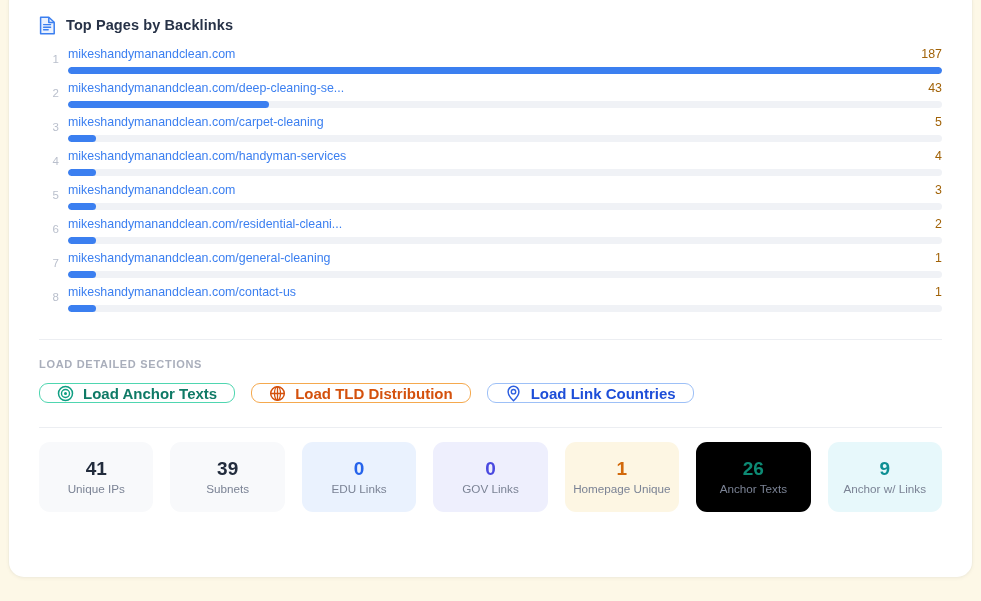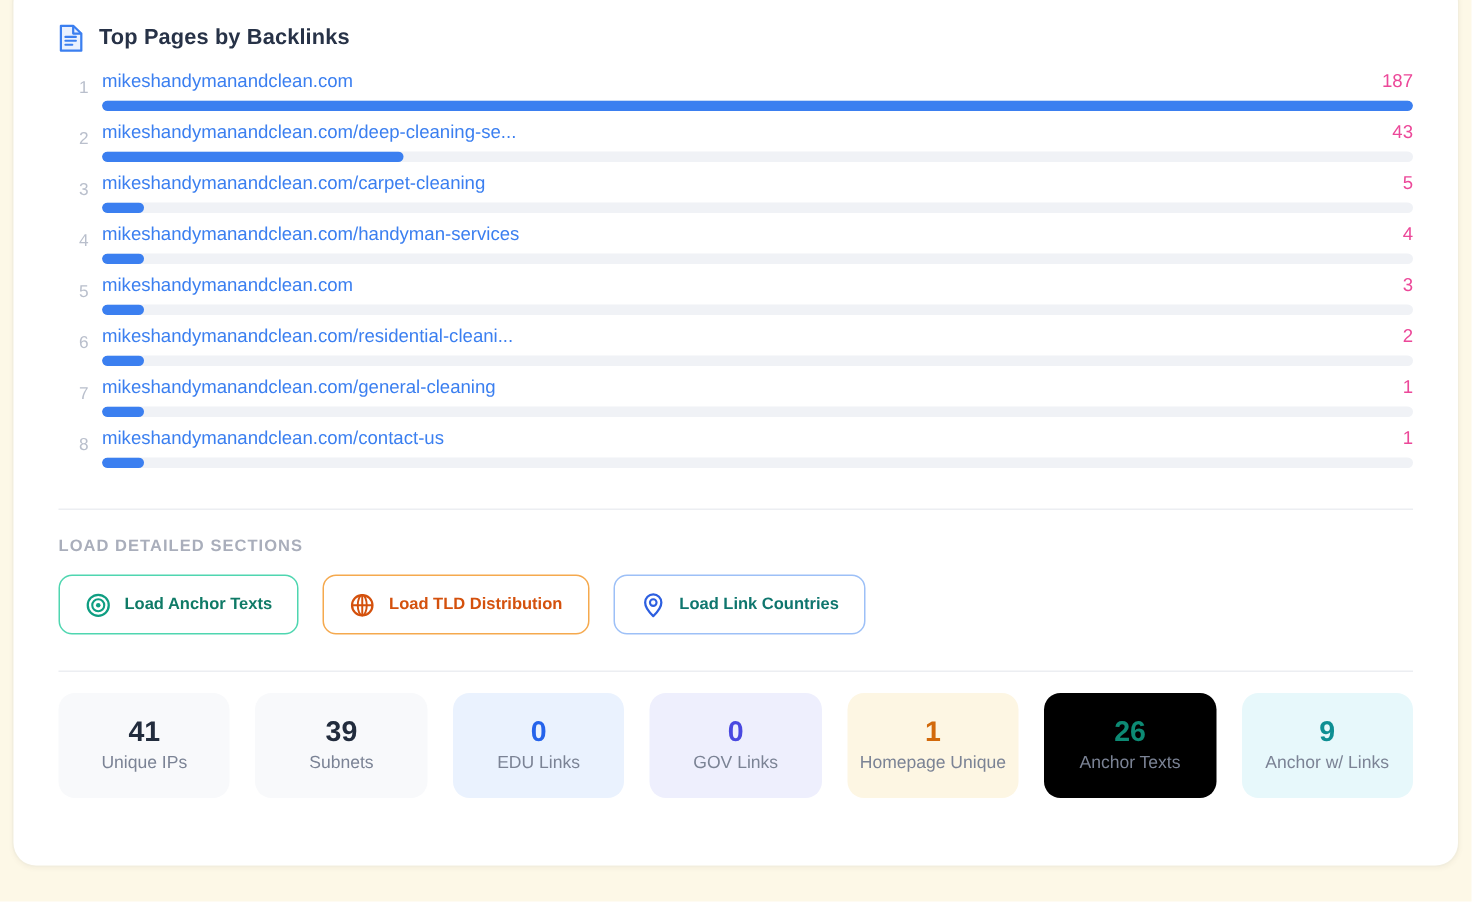--- a/index.html
+++ b/index.html
@@ -90,21 +90,21 @@
     white-space: nowrap;
     overflow: hidden;
     text-overflow: ellipsis;
     cursor: pointer;
     line-height: 15px;
   }
 
   .row-count {
     flex: none;
     font-size: 12.4px;
-    color: #ec4899;
+    color: #a16207;
     font-weight: 400;
     line-height: 15px;
   }
 
   .row-track {
     position: relative;
     margin-top: 5px;
     height: 7px;
     width: 100%;
     background: #f0f2f6;
@@ -138,34 +138,34 @@
   
   .load-buttons {
     display: flex;
     gap: 16px;
     margin-top: 13px;
   }
   .load-btn {
     display: inline-flex;
     align-items: center;
     gap: 9px;
-    height: 40px;
+    height: 20px;
     padding: 0 17px;
     border-radius: 9px;
     background: #ffffff;
-    font-size: 11px;
+    font-size: 15px;
     font-weight: 700;
     cursor: pointer;
     user-select: none;
     white-space: nowrap;
   }
   .load-btn svg { display: block; flex: none; }
   .btn-teal   { border: 1.5px solid #4fd6b0; color: #0f7a66; }
   .btn-orange { border: 1.5px solid #f5a94e; color: #d4510d; }
-  .btn-blue   { border: 1.5px solid #9dc0f7; color: #0f766e; }
+  .btn-blue   { border: 1.5px solid #9dc0f7; color: #1d4ed8; }
 
   
   .stats-row {
     display: flex;
     gap: 17px;
     margin-top: 14px;
     align-items: flex-end;
   }
   .stat-card {
     flex: 1 1 0;

